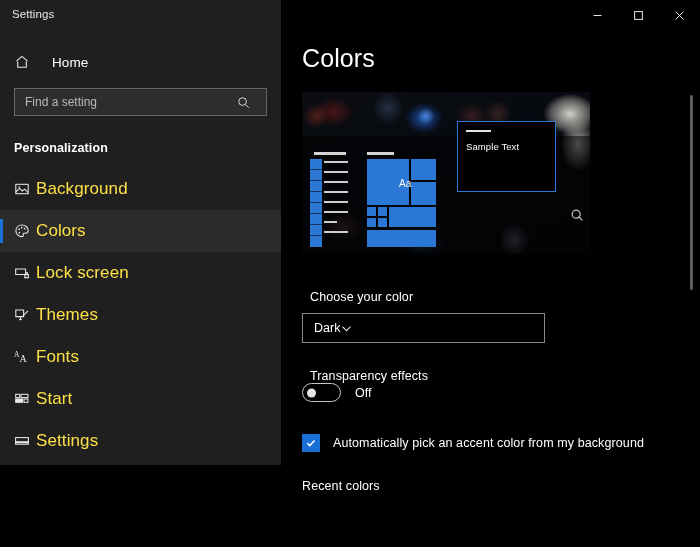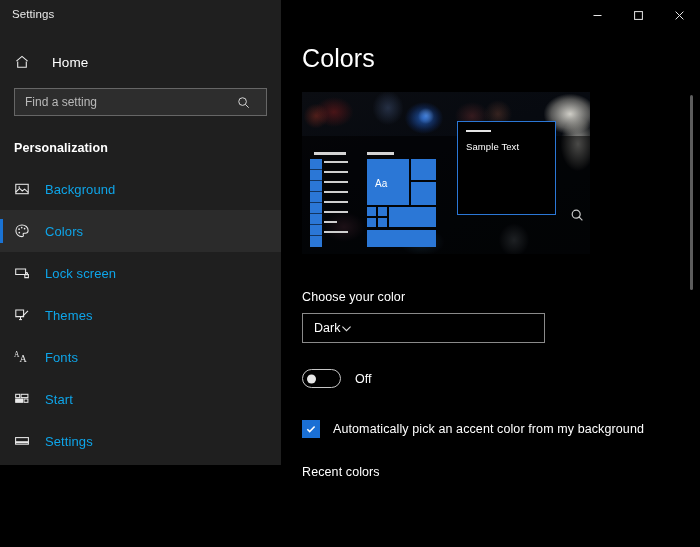--- a/index.html
+++ b/index.html
@@ -140,23 +140,23 @@
   .nav-item.selected::before {
     content: "";
     position: absolute;
     left: 0;
     top: 9px;
     bottom: 9px;
     width: 3px;
     background: #1a73d4;
   }
   .nav-label {
-    font-size: 13px;
-    color: #0ea5e9;
-    margin-left: 9px;
+    font-size: 17px;
+    color: #fde047;
+    margin-left: 0;
     letter-spacing: .1px;
     white-space: nowrap;
   }
 
   
   .content {
     flex: 1;
     height: 547px;
     position: relative;
     background: #000000;
@@ -261,33 +261,33 @@
     left: 0; top: 0;
     width: 27px; height: 3px;
     background: #d4d4d4;
   }
   .pv-tile {
     position: absolute;
     background: #2b77d6;
   }
   .pv-aa {
     position: absolute;
-    left: 8px; top: 26px;
+    left: 32px; top: 26px;
     font-size: 10px;
     color: #ffffff;
     letter-spacing: .2px;
   }
 
   
   .pv-window {
     position: absolute;
     left: 155px;
     top: 29px;
     width: 99px;
-    height: 94px;
+    height: 71px;
     background: #000000;
     border: 1px solid #2b77d6;
     box-sizing: border-box;
   }
   .pv-window-bar {
     position: absolute;
     left: 8px; top: 8px;
     width: 25px; height: 2px;
     background: #e4e4e4;
   }
@@ -304,20 +304,21 @@
     bottom: 28px;
     color: rgba(235,235,235,.85);
   }
 
   
   .grp { margin-top: 0; }
   .lbl {
     font-size: 12.5px;
     color: #ffffff;
     letter-spacing: .1px;
+    margin-left: 8px;
   }
   .combo {
     margin-top: 9px;
     width: 243px;
     height: 30px;
     background: #000000;
     border: 1px solid #8a8a8a;
     box-sizing: border-box;
     display: flex;
     align-items: center;
@@ -586,20 +587,21 @@
           <span class="combo-val">Dark</span>
           <span class="combo-arrow">
             <svg width="13" height="13" viewBox="0 0 14 14" fill="none" stroke="currentColor" stroke-width="1.15">
               <path d="M2.6 5 L7 9.3 L11.4 5"></path>
             </svg>
           </span>
         </div>
       </div>
 
       <div class="grp" style="margin-top:26px">
+        <div class="lbl">Transparency effects</div>
         <div class="toggle-row">
           <div class="toggle">
             <span class="knob"></span>
           </div>
           <span class="toggle-state">Off</span>
         </div>
       </div>
 
       <div class="grp" style="margin-top:32px">
         <div class="check-row" style="margin-top:8px">

